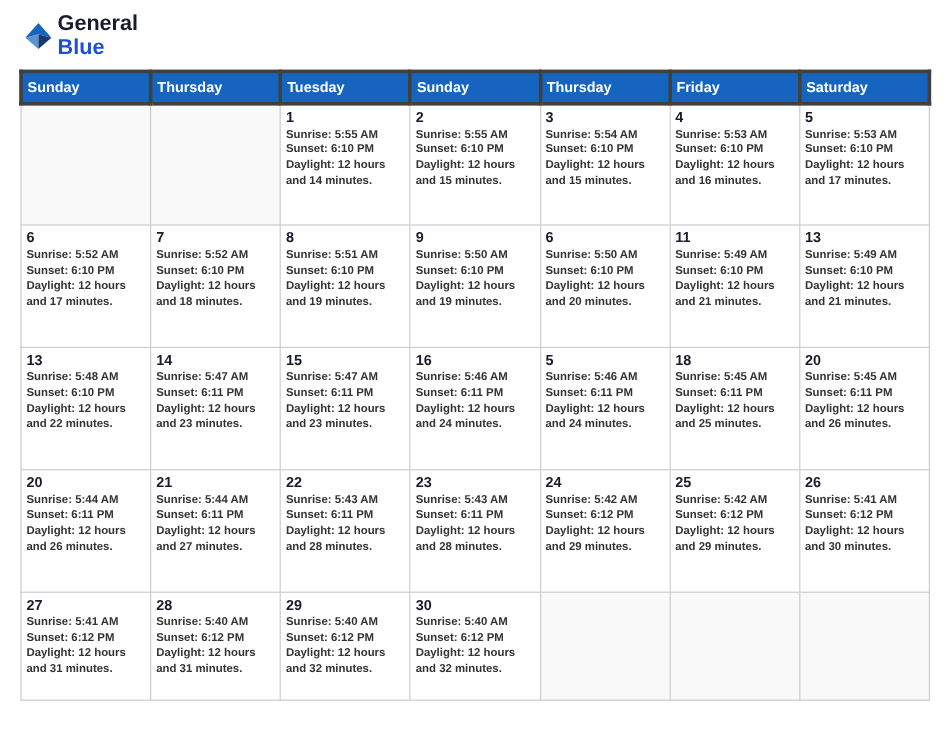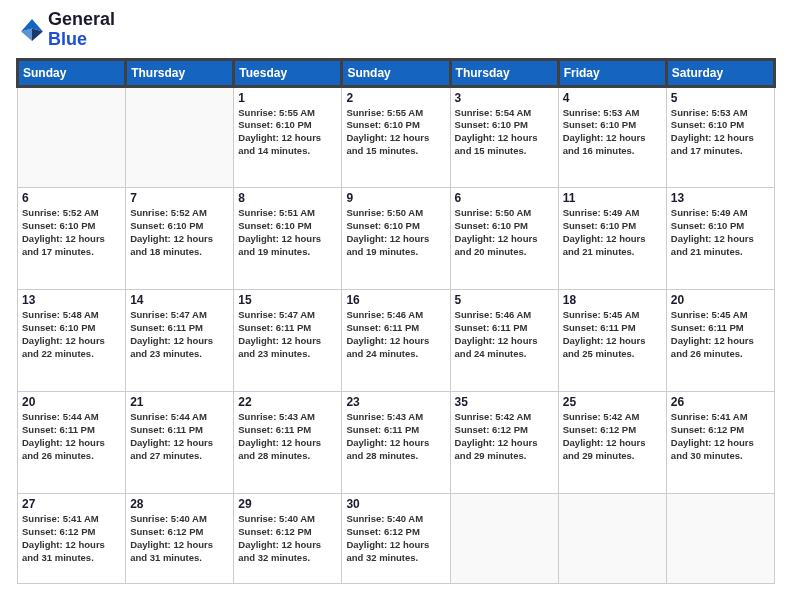--- a/index.html
+++ b/index.html
@@ -226,21 +226,21 @@
           </td>
           <td>
             <span class="day-num">22</span>
             <div class="day-info">Sunrise: 5:43 AM<br>Sunset: 6:11 PM<br>Daylight: 12 hours and 28 minutes.</div>
           </td>
           <td>
             <span class="day-num">23</span>
             <div class="day-info">Sunrise: 5:43 AM<br>Sunset: 6:11 PM<br>Daylight: 12 hours and 28 minutes.</div>
           </td>
           <td>
-            <span class="day-num">35</span>
+            <span class="day-num">24</span>
             <div class="day-info">Sunrise: 5:42 AM<br>Sunset: 6:12 PM<br>Daylight: 12 hours and 29 minutes.</div>
           </td>
           <td>
             <span class="day-num">25</span>
             <div class="day-info">Sunrise: 5:42 AM<br>Sunset: 6:12 PM<br>Daylight: 12 hours and 29 minutes.</div>
           </td>
           <td>
             <span class="day-num">26</span>
             <div class="day-info">Sunrise: 5:41 AM<br>Sunset: 6:12 PM<br>Daylight: 12 hours and 30 minutes.</div>
           </td>

